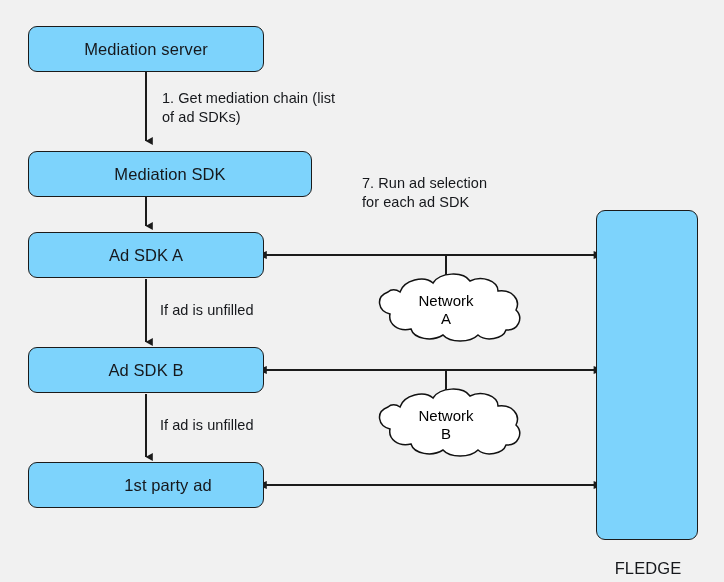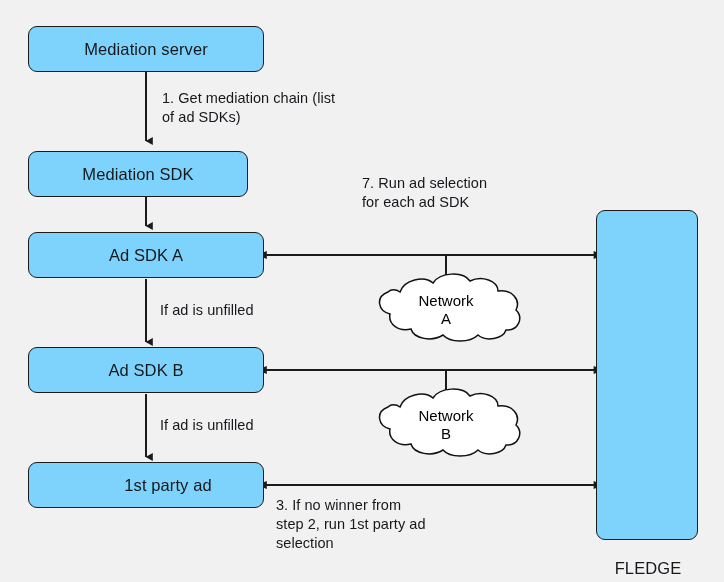--- a/index.html
+++ b/index.html
@@ -130,21 +130,21 @@
                C398,447 388,439 390,429
                C378,426 375,412 388,407
                C391,404 396,404 400,407 Z" fill="#ffffff" stroke="#111111" stroke-width="1.5"></path>
     </g>
   </svg>
 
   <div class="node-box" style="left:28px; top:26px; width:236px; height:46px;">
     <span>Mediation server</span>
   </div>
 
-  <div class="node-box" style="left:28px; top:151px; width:220px; height:46px;">
+  <div class="node-box" style="left:28px; top:151px; width:284px; height:46px;">
     <span>Mediation SDK</span>
   </div>
 
   <div class="node-box" style="left:28px; top:232px; width:236px; height:46px;">
     <span>Ad SDK A</span>
   </div>
 
   <div class="node-box" style="left:28px; top:347px; width:236px; height:46px;">
     <span>Ad SDK B</span>
   </div>
@@ -167,17 +167,14 @@
   <div class="flow-label" style="left:162px; top:89px; width:215px;">1. Get mediation chain (list
 of ad SDKs)</div>
 
   <div class="flow-label" style="left:362px; top:174px; width:200px;">7. Run ad selection
    for each ad SDK</div>
 
   <div class="flow-label" style="left:160px; top:301px; width:170px;">If ad is unfilled</div>
 
   <div class="flow-label" style="left:160px; top:416px; width:170px;">If ad is unfilled</div>
 
-  <div class="flow-label" style="left:276px; top:496px; width:215px;">3. If no winner from
-step 2, run 1st party ad
-selection</div>
 
 </div>
 
 </body></html>

